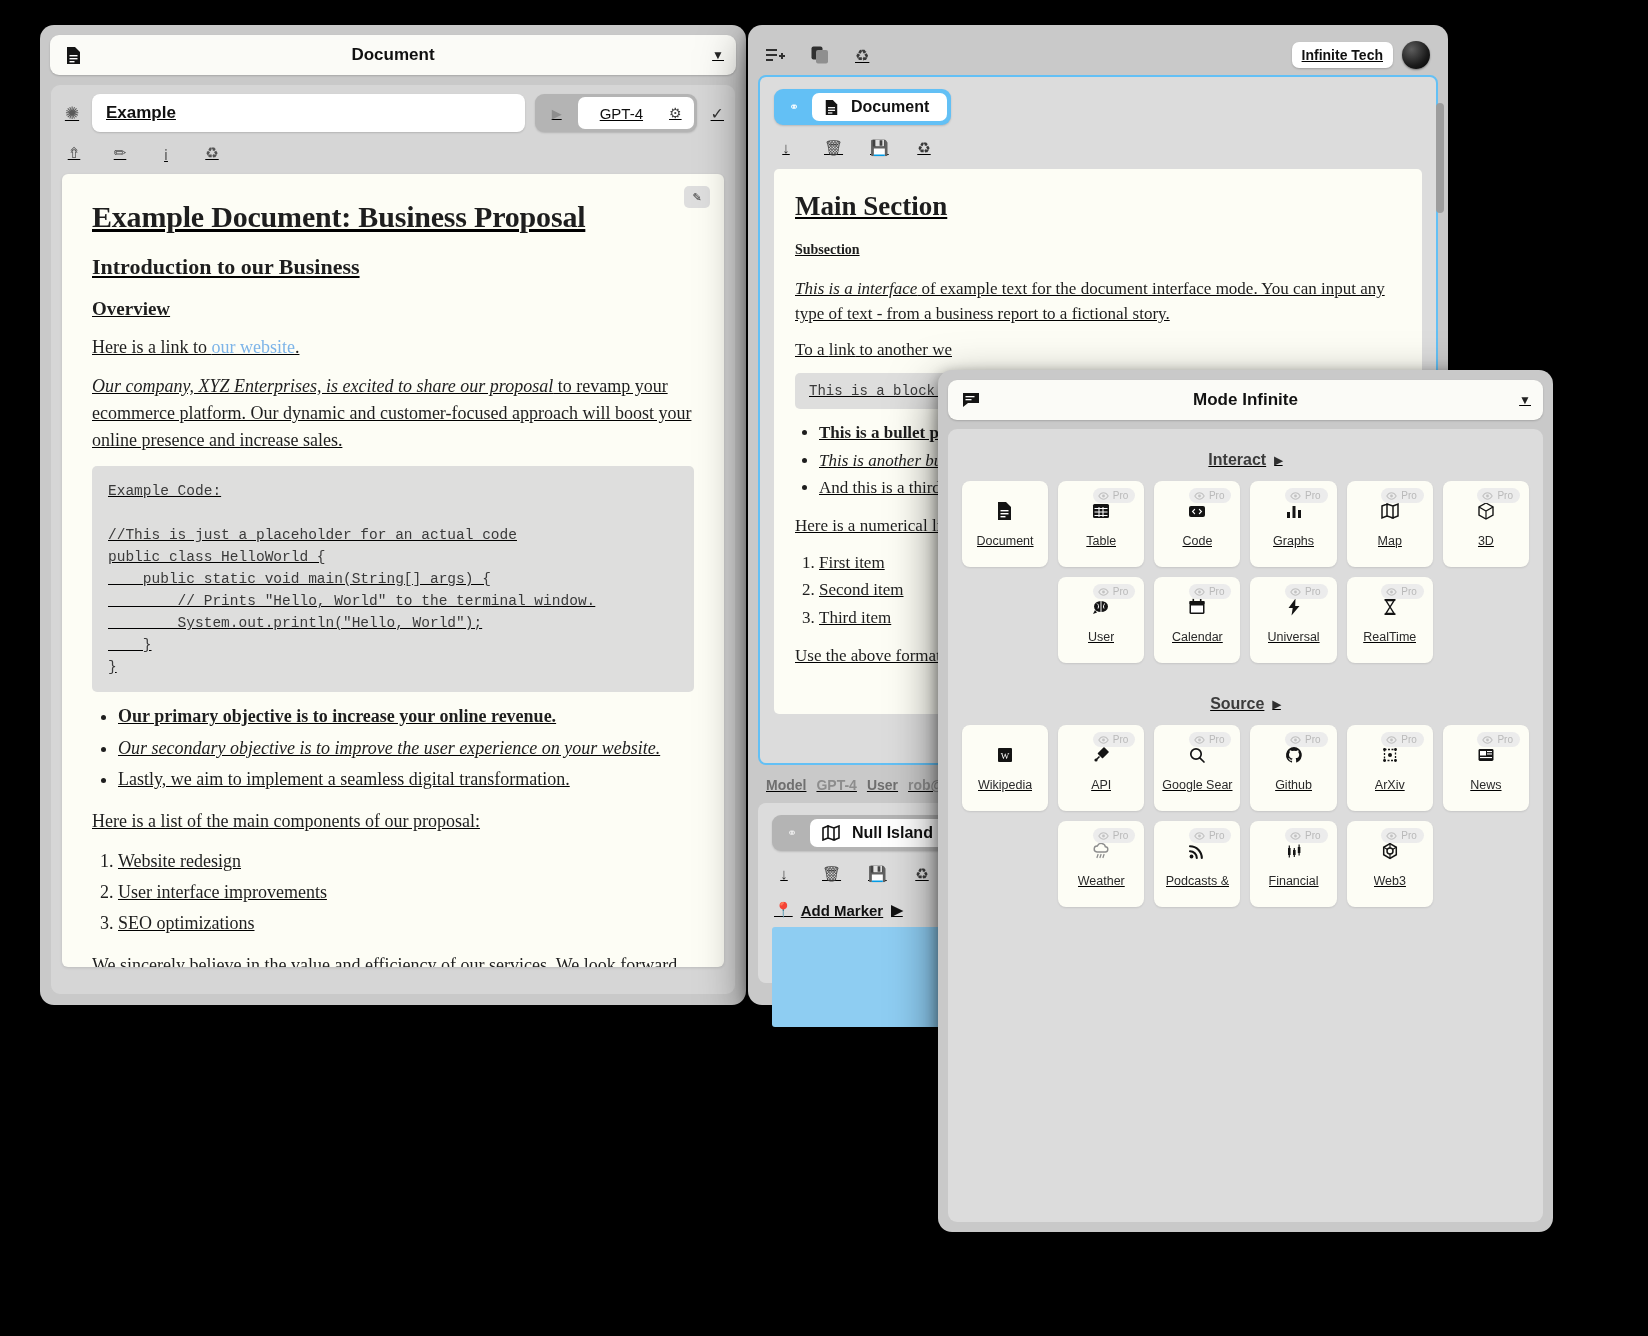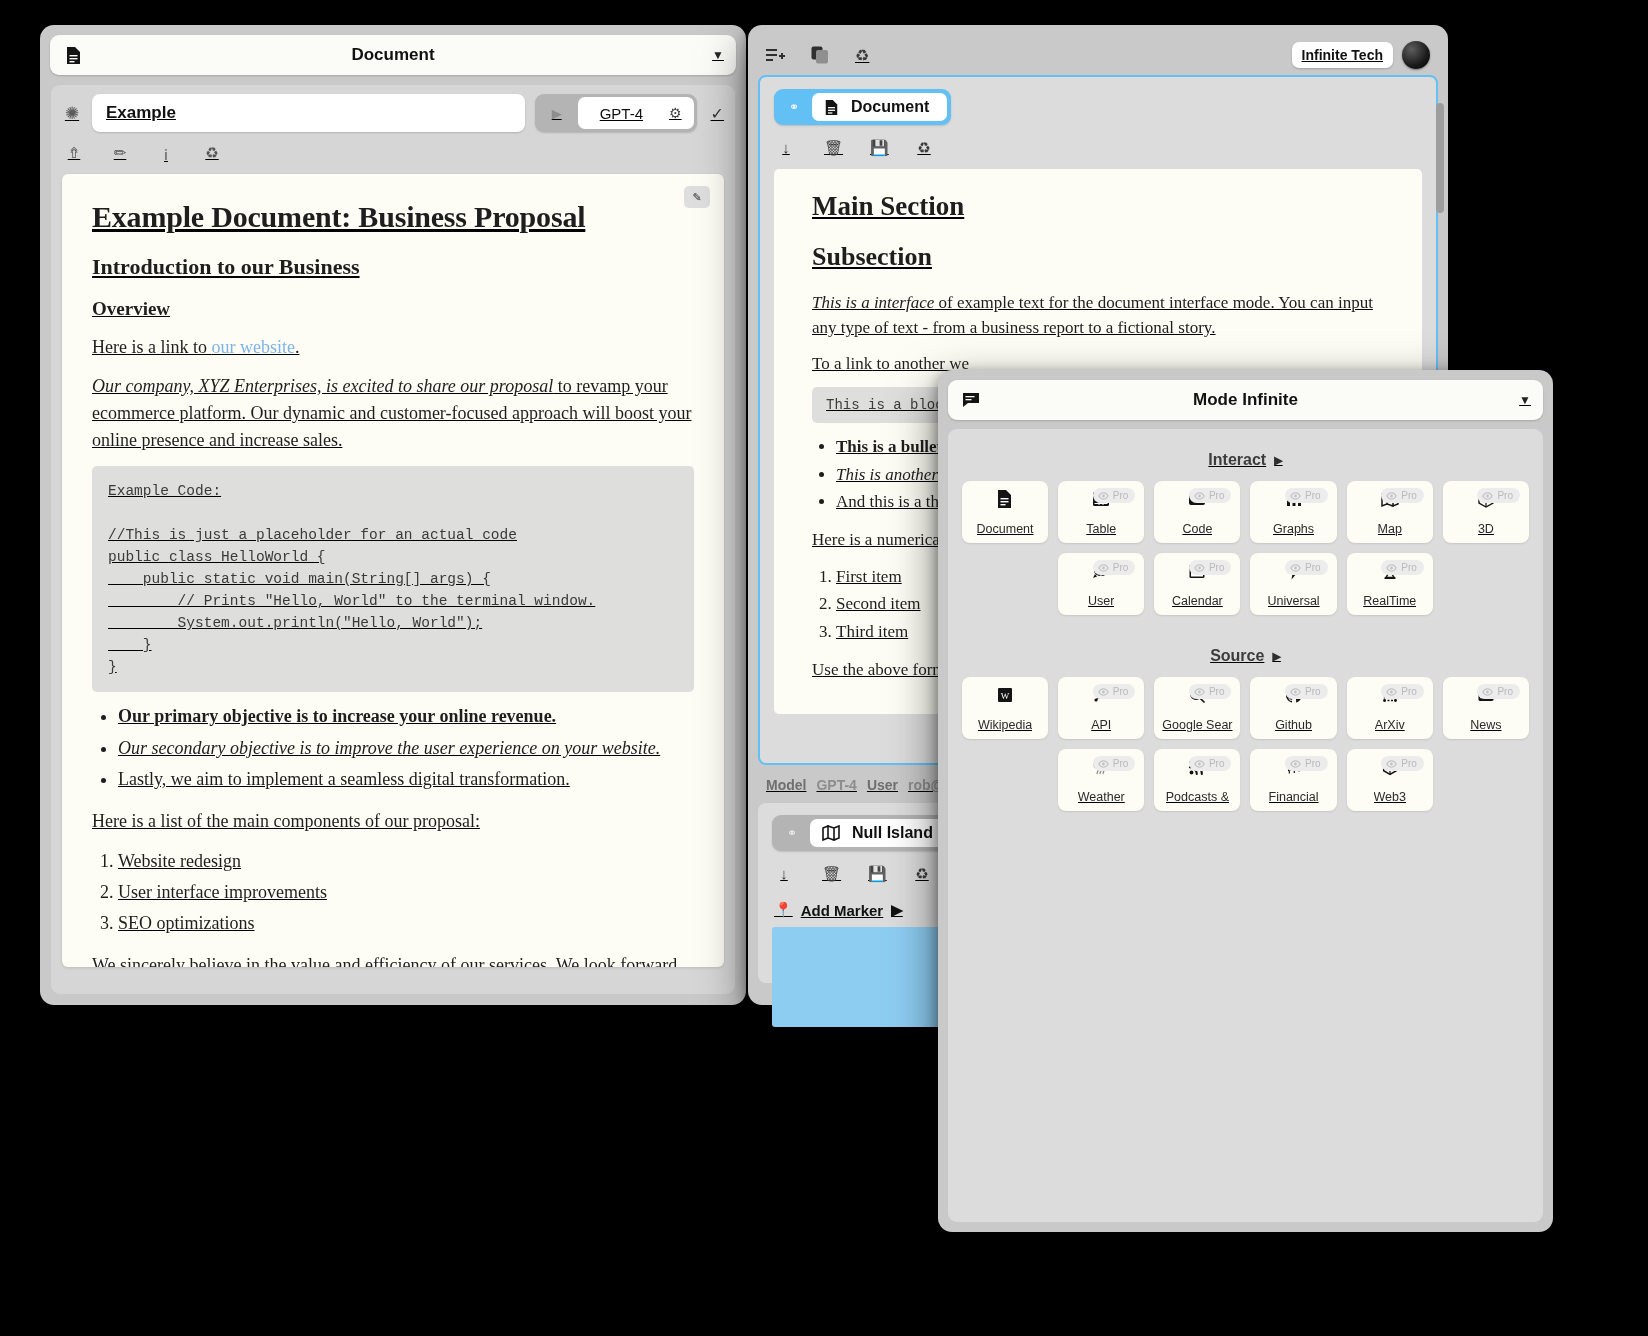--- a/index.html
+++ b/index.html
@@ -161,26 +161,26 @@
   .tab-chip .tab-inner {
     background:#fff; border-radius: 7px;
     display:flex; align-items:center; gap: 12px;
     padding: 5px 18px 5px 12px;
     font-size: 16px; font-weight: bold; color:#111;
   }
   .rw-iconrow { display:flex; gap: 30px; padding: 14px 2px 12px 4px; color:#3a3a3a; }
   .rw-iconrow .mini { font-size: 15px; width: 16px; text-align:center;}
   .rw-sheet {
     background:#fdfdf5; border-radius: 5px;
-    height: 545px; padding: 22px 38px;
+    height: 545px; padding: 22px 21px;
     overflow:hidden;
     font-family: "Liberation Serif", serif; color: #1e1e1e;
   }
   .rw-sheet h1 { font-size: 27px; margin: 0 0 20px 0; }
-  .rw-sheet h2 { font-size: 26px; margin: 0 0 18px 0; }
+  .rw-sheet h2 { font-size: 14px; margin: 0 0 18px 0; }
   .rw-sheet h3 { font-size: 18px; margin: 0 0 14px 0; }
   .rw-sheet p  { font-size: 17px; line-height: 1.48; margin: 0 0 11px 0; }
   .rw-sheet ul, .rw-sheet ol { margin: 4px 0 12px 0; padding-left: 24px;}
   .rw-sheet li { font-size: 17px; line-height: 1.6; }
   .rw-codeblock {
     background:#dededd; border-radius:5px;
     font-family:"Liberation Mono", monospace; font-size:14px;
     padding: 10px 14px; margin: 4px 0 10px 0; white-space: pre; overflow: hidden;
     color:#3a3a3a;
   }
@@ -227,21 +227,21 @@
   }
   .sec-head {
     text-align:center; font-size: 16px; color:#3c3c3c; font-weight: 600;
     margin: 6px 0 12px 0;
     display:flex; align-items:center; justify-content:center; gap: 8px;
   }
   .sec-head .tri { font-size: 11px; color:#2f2f2f; }
   .grid { display:grid; grid-template-columns: repeat(6, 1fr); gap: 10px; }
   .mcard {
     background:#fdfdf5; border-radius: 8px;
-    height: 62px; position: relative;
+    height: 86px; position: relative;
     display:flex; flex-direction:column; align-items:center; justify-content:center;
     gap: 12px;
     box-shadow: 0 1px 2px rgba(0,0,0,0.10);
   }
   .mcard .m-ico { font-size: 19px; color:#111; line-height: 1; display:flex; align-items:center; justify-content:center; height:22px;}
   .mcard .m-lbl { font-size: 12.5px; color:#2a2a2a; white-space: nowrap; overflow:hidden; max-width: 94%; text-align:center;}
   .pro-badge {
     position:absolute; top: 7px; right: 9px;
     display:flex; align-items:center; gap: 4px;
     background: #ececec; border-radius: 9px;

